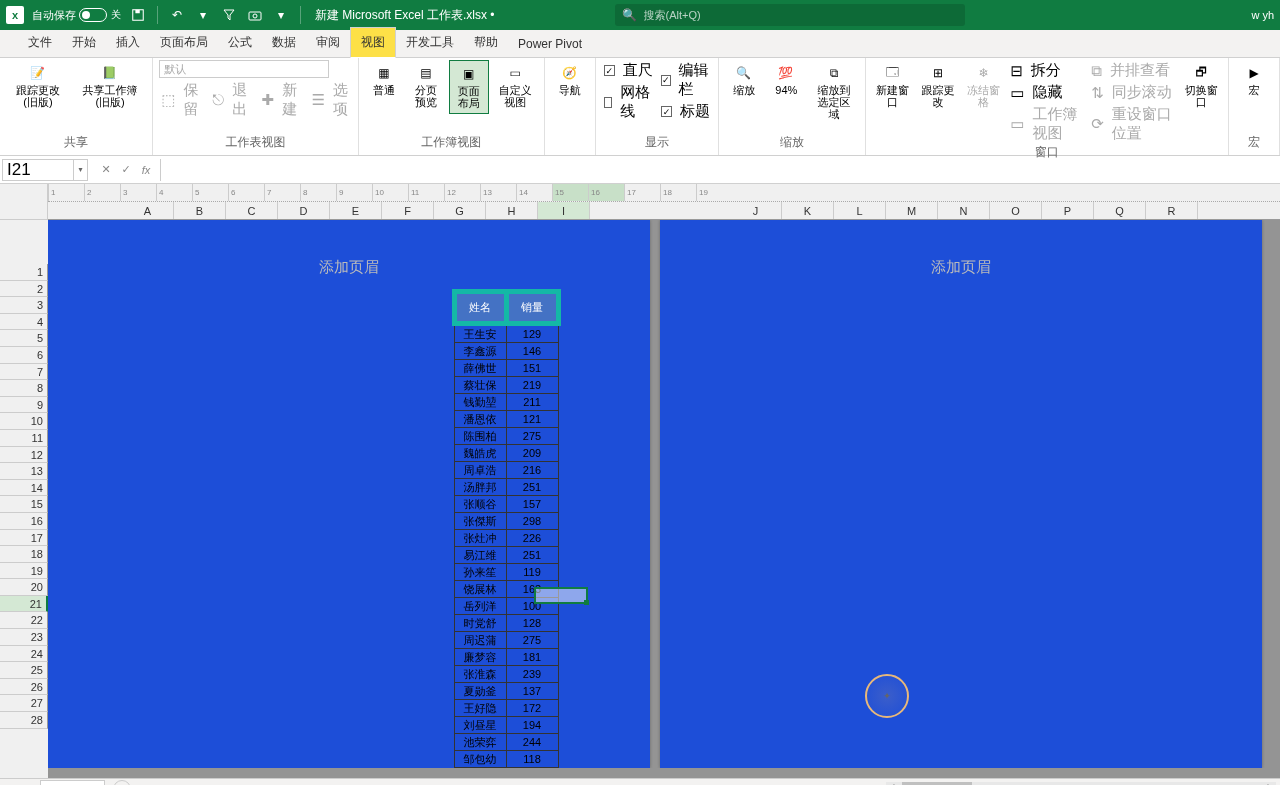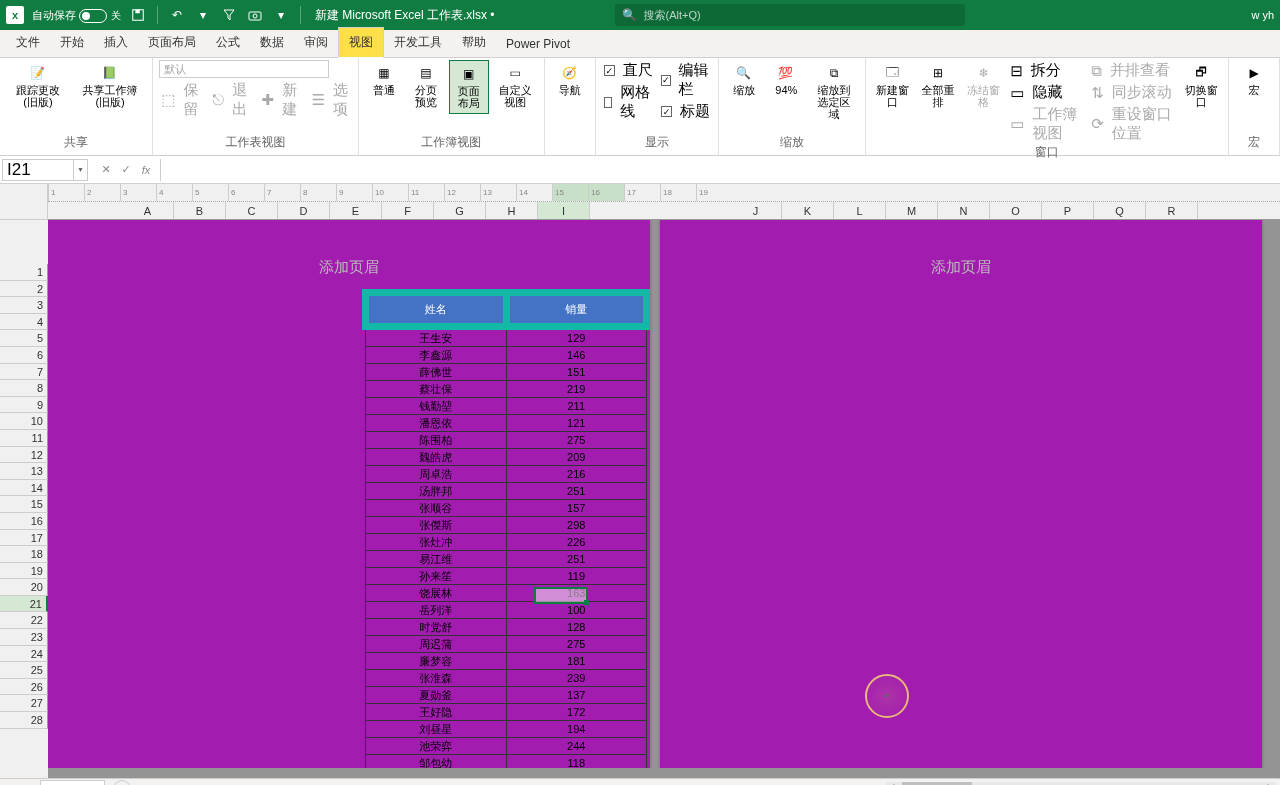--- a/index.html
+++ b/index.html
@@ -1,33 +1,33 @@
 <!DOCTYPE html>
 <html><head>
 <meta charset="utf-8">
 <style>
 * { margin: 0; padding: 0; box-sizing: border-box; font-family: "Microsoft YaHei", sans-serif; }
 body { background: #fff; font-size: 12px; overflow: hidden; width: 1280px; height: 785px; }
 
 .title-bar { background: #107c41; height: 30px; display: flex; align-items: center; color: #fff; padding: 0 6px; }
 .app-icon { width: 18px; height: 18px; background: #fff; color: #107c41; display: flex; align-items: center; justify-content: center; font-weight: bold; font-size: 11px; border-radius: 2px; margin-right: 8px; }
-.autosave { display: flex; align-items: flex-end; gap: 3px; font-size: 11px; margin-right: 6px; }
+.autosave { display: flex; align-items: flex-start; gap: 3px; font-size: 11px; margin-right: 6px; }
 .toggle { width: 28px; height: 14px; border: 1px solid #fff; border-radius: 7px; position: relative; background: transparent; }
 .toggle::after { content: ""; width: 8px; height: 8px; background: #fff; border-radius: 50%; position: absolute; left: 2px; top: 2px; }
 .toggle-off { font-size: 10px; margin-left: 1px; }
 .qat { display: flex; align-items: center; gap: 4px; }
 .qat-btn { width: 22px; height: 22px; display: flex; align-items: center; justify-content: center; color: #fff; cursor: pointer; border-radius: 2px; }
 .divider-v { width: 1px; height: 18px; background: rgba(255,255,255,0.3); margin: 0 4px; }
 .doc-title { margin-left: 10px; font-size: 12px; }
 .search-box { margin-left: 120px; display: flex; align-items: center; background: #0d6a37; border-radius: 3px; padding: 3px 8px; width: 350px; height: 22px; }
 .search-box input { background: transparent; border: none; color: #fff; font-size: 11px; flex: 1; outline: none; }
 .search-box input::placeholder { color: rgba(255,255,255,0.7); }
 .user { margin-left: auto; font-size: 11px; }
 
-.tabs { background: #f3f2f1; height: 28px; display: flex; align-items: flex-end; border-bottom: 1px solid #d0d0d0; padding-left: 6px; }
+.tabs { background: #f3f2f1; height: 28px; display: flex; align-items: flex-end; border-bottom: 1px solid #d0d0d0; padding-left: 18px; }
 .tab { padding: 6px 10px; font-size: 12px; cursor: pointer; color: #333; }
 .tab.active { background: #fde047; border: 1px solid #d0d0d0; border-bottom: 1px solid #fff; margin-bottom: -1px; }
 
 .ribbon { background: #fff; height: 98px; display: flex; border-bottom: 1px solid #d0d0d0; }
 .group { display: flex; flex-direction: column; border-right: 1px solid #e0e0e0; padding: 2px 6px; }
 .group-content { flex: 1; display: flex; align-items: flex-start; gap: 4px; }
 .group-label { text-align: center; font-size: 12px; color: #666; padding-bottom: 2px; }
 .big-btn { display: flex; flex-direction: column; align-items: center; justify-content: flex-start; padding: 4px 4px; cursor: pointer; min-width: 38px; gap: 2px; }
 .big-btn.selected { background: #d4e8d4; border: 1px solid #107c41; }
 .big-btn .ico { width: 18px; height: 18px; display: flex; align-items: center; justify-content: center; }
@@ -54,25 +54,25 @@
 .ruler-h span.sel { background: #c8e0c8; }
 .col-headers { position: absolute; left: 48px; top: 18px; right: 0; height: 18px; background: #f0f0f0; border-bottom: 1px solid #999; display: flex; z-index: 2; overflow: hidden; }
 .col-headers div { width: 52px; text-align: center; border-right: 1px solid #ccc; font-size: 11px; line-height: 18px; color: #333; position: absolute; }
 .col-headers div.sel { background: #d4e8d4; }
 .row-headers { position: absolute; left: 0; top: 36px; width: 48px; bottom: 0; background: #f0f0f0; z-index: 2; }
 .row-headers .rh { height: 16.6px; text-align: right; padding-right: 4px; border-bottom: 1px solid #ccc; font-size: 11px; line-height: 16px; color: #333; border-right: 1px solid #999; }
 .row-headers .rh.sel { background: #d4e8d4; border-right: 2px solid #107c41; }
 .row-headers .ruler-v { height: 240px; background: #f0f0f0; }
 
 .pages { position: absolute; left: 48px; top: 36px; right: 10px; bottom: 10px; display: flex; gap: 10px; overflow: hidden; }
-.page { background: #a21caf; width: 602px; height: 100%; box-shadow: 0 0 3px rgba(0,0,0,0.3); display: flex; flex-direction: column; padding-top: 38px; }
+.page { background: #1d4ed8; width: 602px; height: 100%; box-shadow: 0 0 3px rgba(0,0,0,0.3); display: flex; flex-direction: column; align-items: center; padding-top: 38px; }
 .header-placeholder { color: #bbb; font-size: 15px; text-align: center; margin-bottom: 12px; }
 
 .data-table { border-collapse: collapse; font-size: 11px; }
-.data-table th { background: #4472c4; color: #fff; border: 7px solid #14b8a6; padding: 6px 0; font-weight: normal; width: 52px; }
+.data-table th { background: #4472c4; color: #fff; border: 5px solid #14b8a6; padding: 6px 0; font-weight: normal; width: 52px; }
 .data-table td { border: 1px solid #333; padding: 0.5px 0; text-align: center; width: 52px; height: 15.5px; }
 
 .active-cell { position: absolute; border: 2px solid #107c41; background: rgba(255,255,255,0.5); pointer-events: none; z-index: 5; }
 .active-cell::after { content: ""; position: absolute; right: -3px; bottom: -3px; width: 5px; height: 5px; background: #107c41; }
 
 .cursor-ring { position: absolute; width: 44px; height: 44px; border: 2px solid #e8b87a; border-radius: 50%; background: radial-gradient(circle, rgba(232,184,122,0.15), transparent); display: flex; align-items: center; justify-content: center; z-index: 10; pointer-events: none; }
 .cursor-ring::after { content: "✦"; font-size: 9px; color: #666; }
 
 .sheet-tabs { height: 20px; background: #f3f2f1; display: flex; align-items: center; border-top: 1px solid #ccc; padding-left: 40px; position: relative; }
 .nav-arrows { position: absolute; left: 6px; display: flex; gap: 2px; }
@@ -243,21 +243,21 @@
     <div class="group-label">缩放</div>
   </div>
   <div class="group">
     <div class="group-content">
       <div class="big-btn">
           <span class="ico">🗔</span>
           <span class="lbl">新建窗口</span>
         </div>
       <div class="big-btn">
           <span class="ico">⊞</span>
-          <span class="lbl">全部重排</span>
+          <span class="lbl">跟踪更改</span>
         </div>
       <div class="big-btn" style="color:#aaa">
           <span class="ico">❄</span>
           <span class="lbl">冻结窗格</span>
         </div>
       <div class="small-list">
         <div class="small-item">⊟ <span>拆分</span></div>
         <div class="small-item">▭ <span>隐藏</span></div>
         <div class="small-item disabled">▭ <span>工作簿视图</span></div>
       </div>

